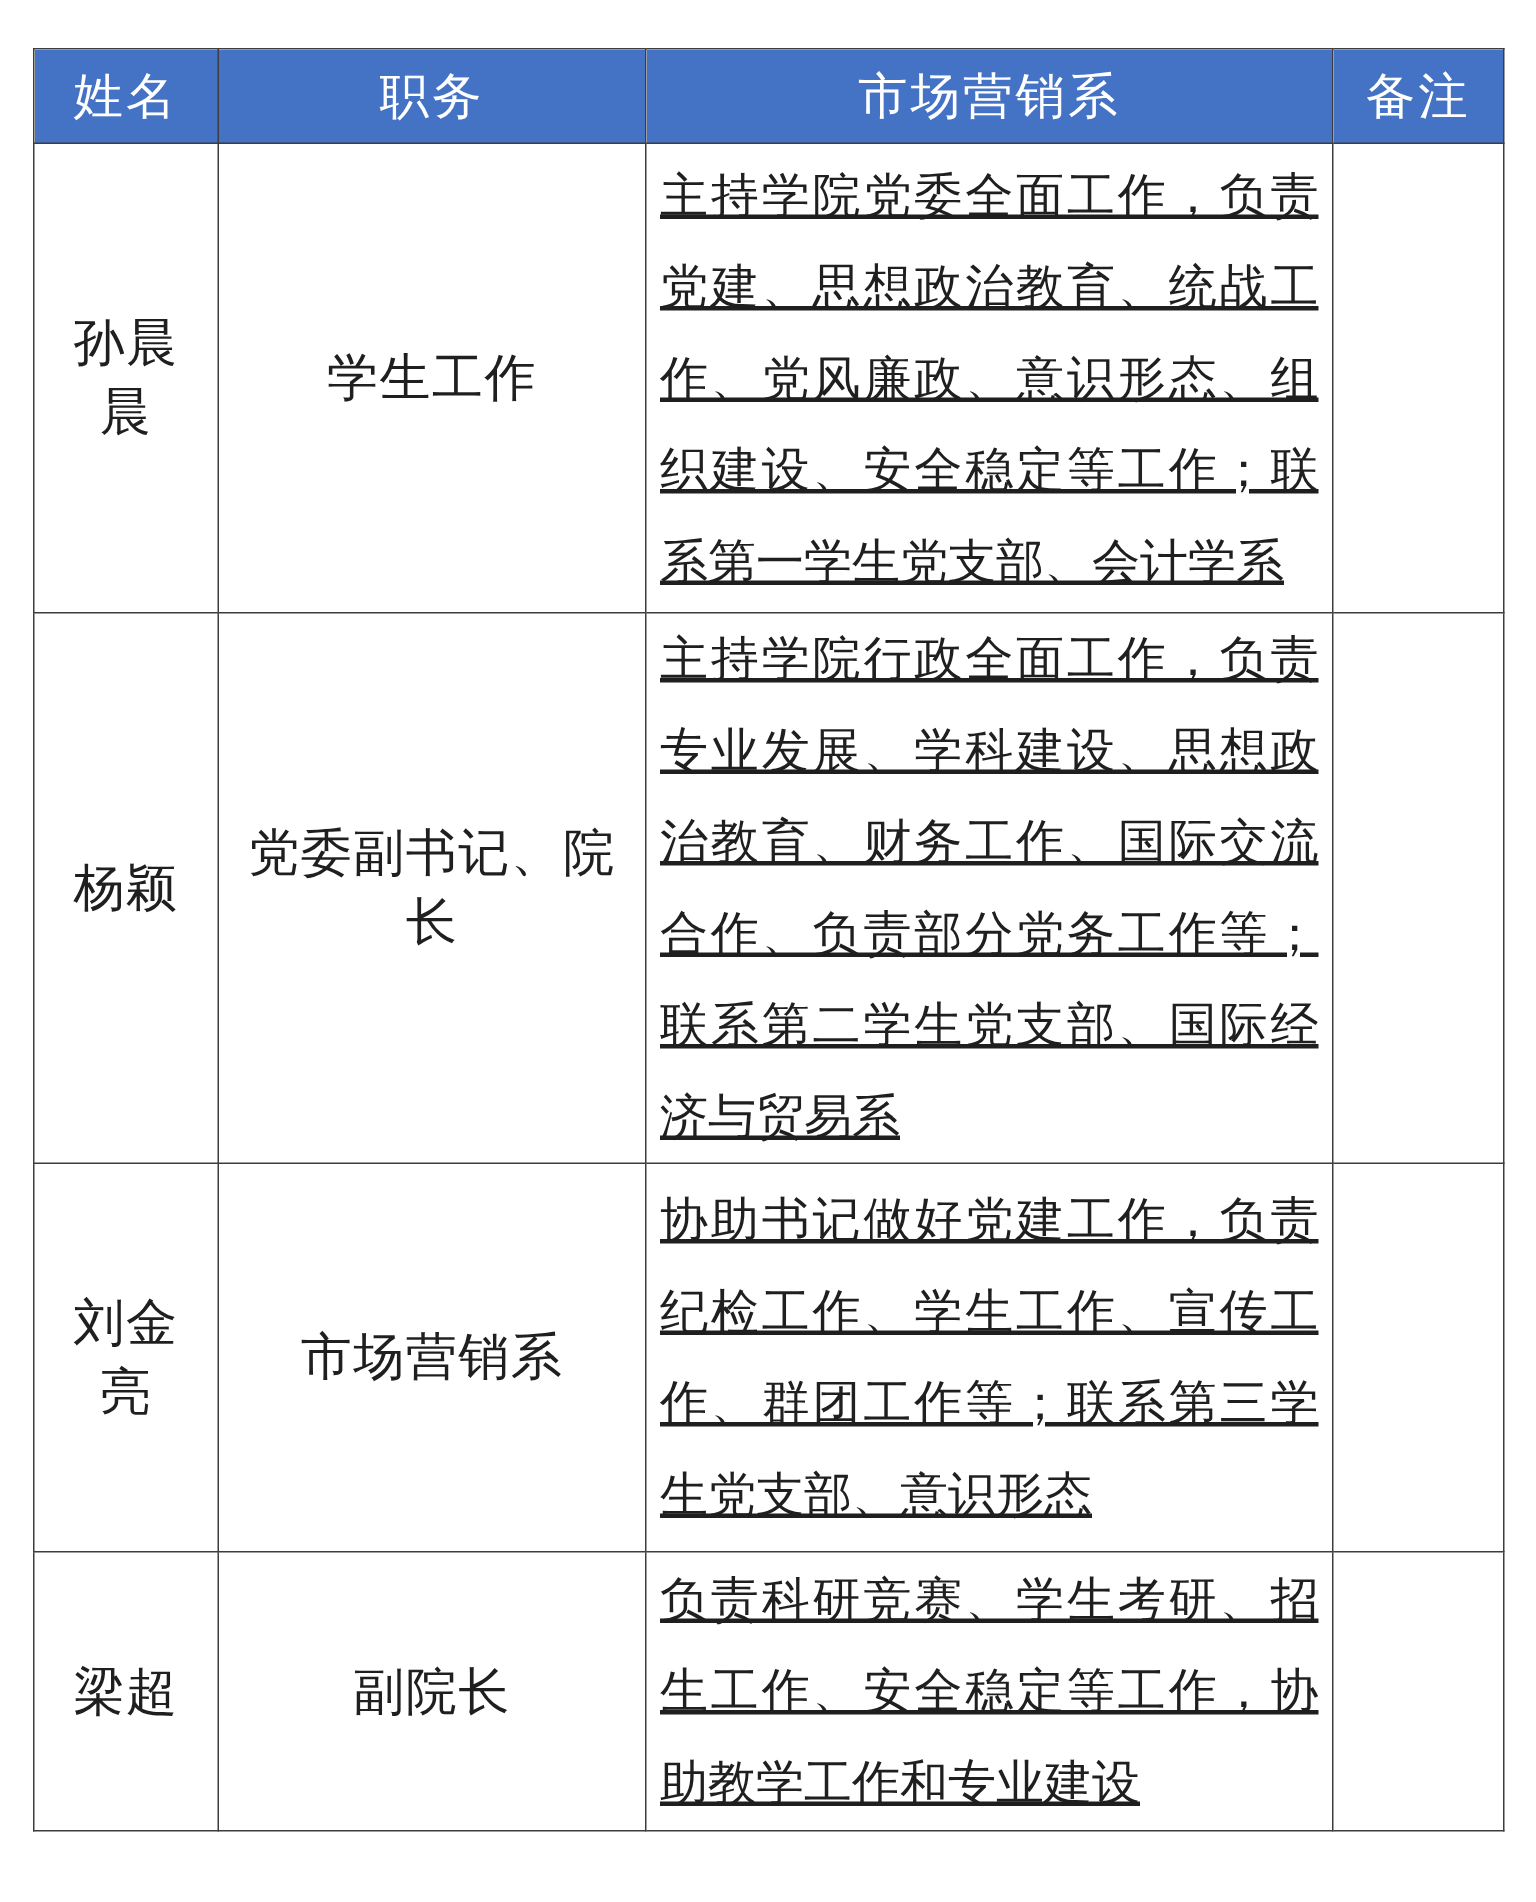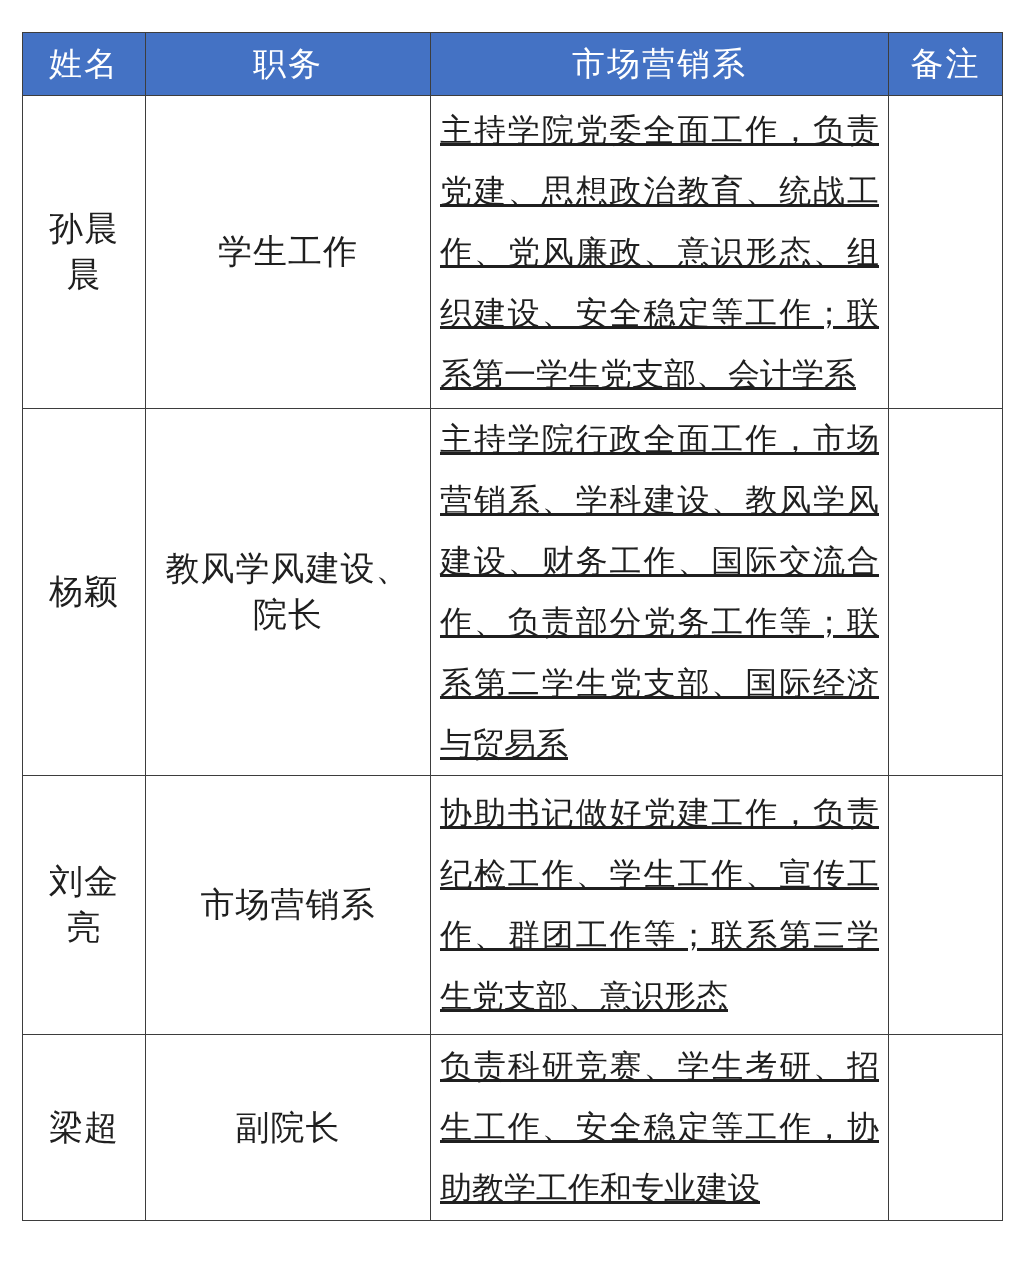--- a/index.html
+++ b/index.html
@@ -85,22 +85,22 @@
     </thead>
     <tbody>
       <tr class="r1">
         <td class="name-cell">孙晨晨</td>
         <td class="pos-cell">学生工作</td>
         <td class="duty-cell">主持学院党委全面工作，负责党建、思想政治教育、统战工作、党风廉政、意识形态、组织建设、安全稳定等工作；联系第一学生党支部、会计学系</td>
         <td class="remark-cell"></td>
       </tr>
       <tr class="r2">
         <td class="name-cell">杨颖</td>
-        <td class="pos-cell">教风学风建设、院长</td>
-        <td class="duty-cell">主持学院行政全面工作，市场营销系、学科建设、教风学风建设、财务工作、国际交流合作、负责部分党务工作等；联系第二学生党支部、国际经济与贸易系</td>
+        <td class="pos-cell">党委副书记、院长</td>
+        <td class="duty-cell">主持学院行政全面工作，负责专业发展、学科建设、思想政治教育、财务工作、国际交流合作、负责部分党务工作等；联系第二学生党支部、国际经济与贸易系</td>
         <td class="remark-cell"></td>
       </tr>
       <tr class="r3">
         <td class="name-cell">刘金亮</td>
         <td class="pos-cell">市场营销系</td>
         <td class="duty-cell">协助书记做好党建工作，负责纪检工作、学生工作、宣传工作、群团工作等；联系第三学生党支部、意识形态</td>
         <td class="remark-cell"></td>
       </tr>
       <tr class="r4">
         <td class="name-cell">梁超</td>

